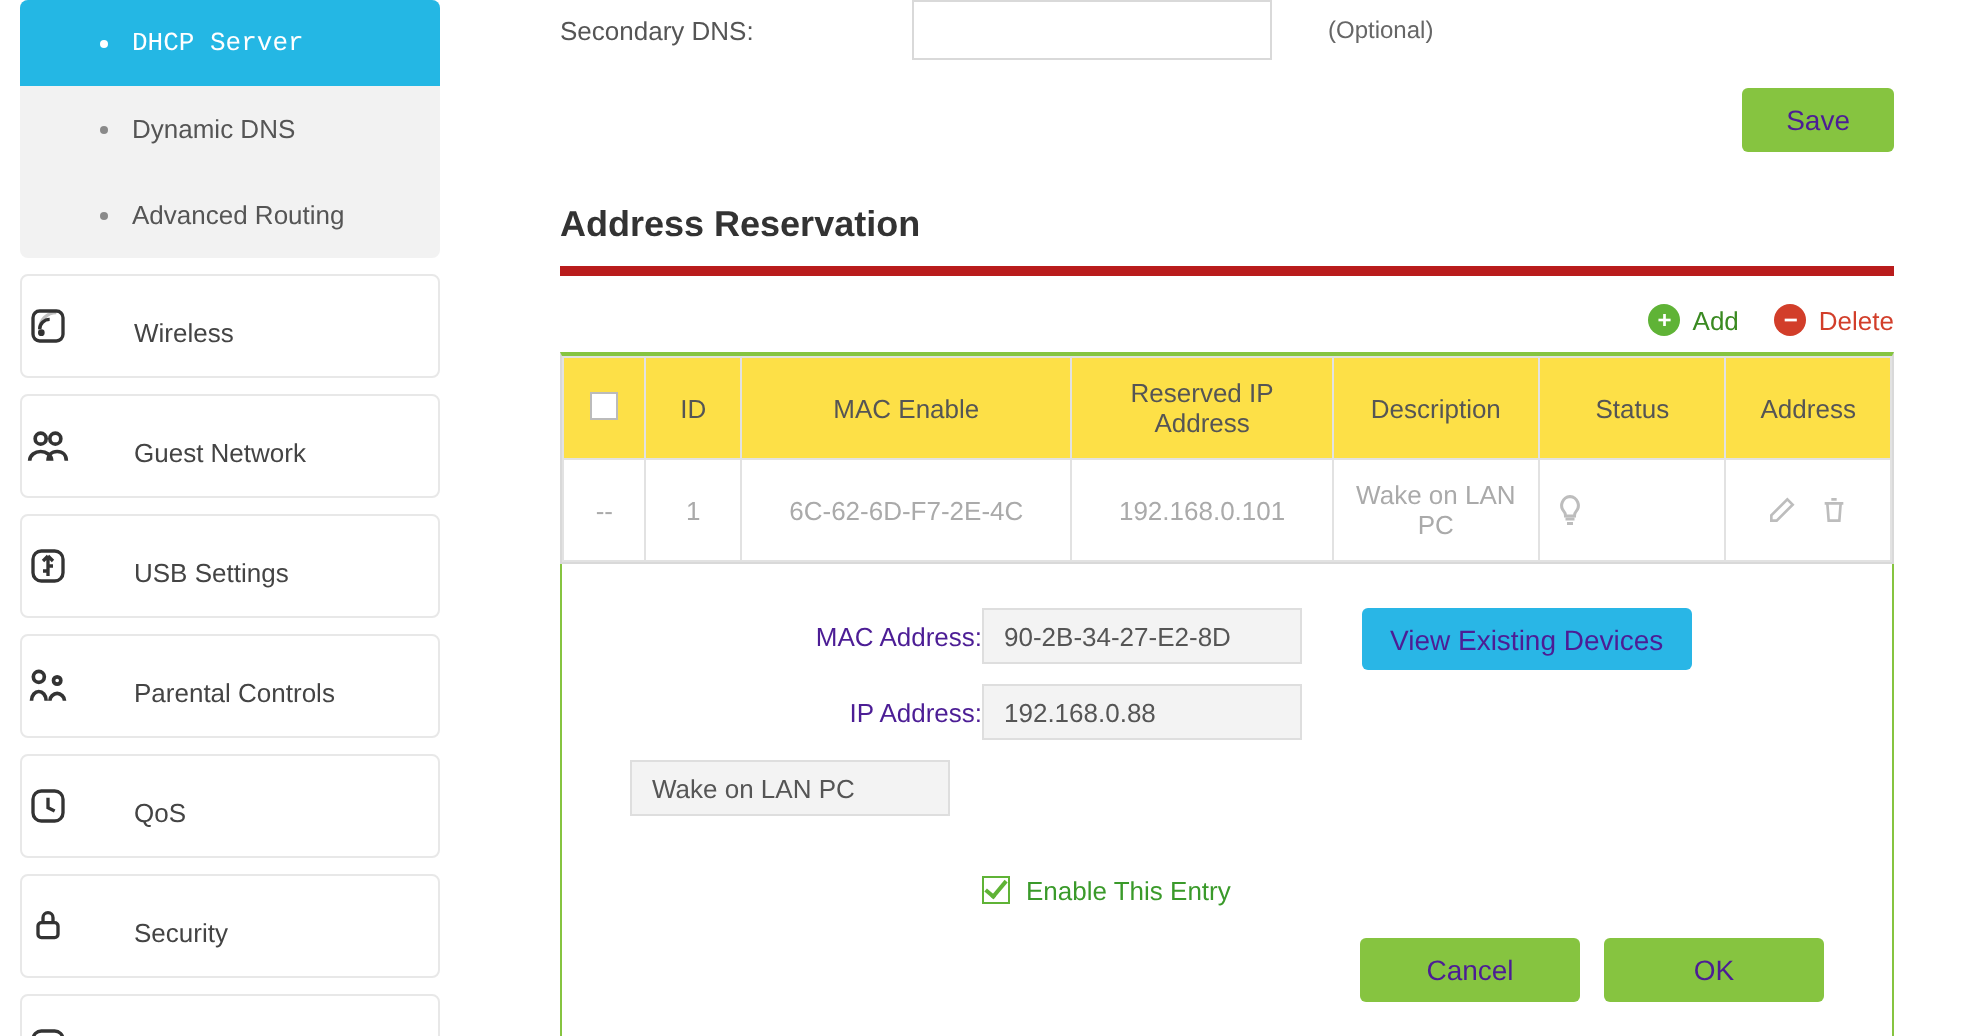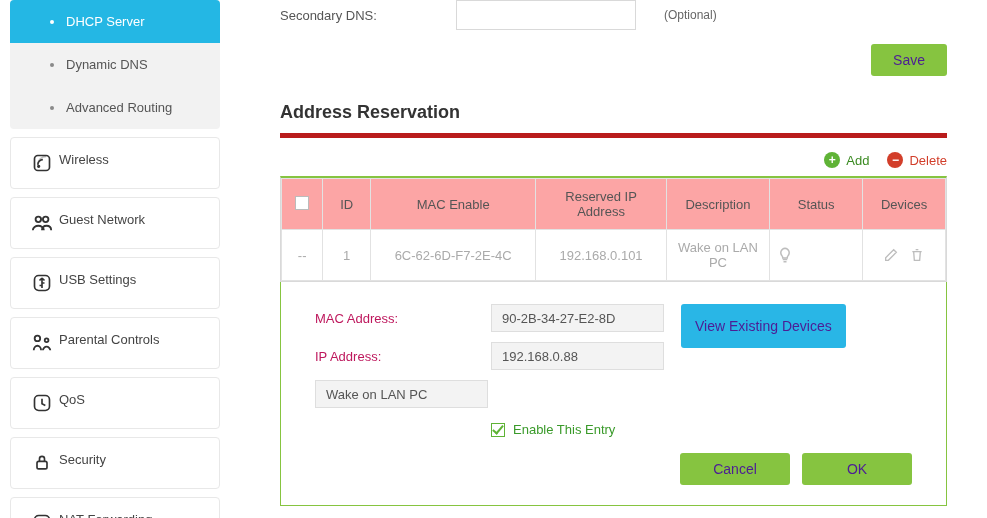--- a/index.html
+++ b/index.html
@@ -2,23 +2,23 @@
 <html><head>
 <meta charset="utf-8">
 <style>
 * { box-sizing: border-box; margin: 0; padding: 0; }
 body { font-family: Verdana, Arial, sans-serif; font-size: 13px; color: #333; background: #fff; width: 987px; height: 518px; overflow: hidden; }
 .layout { display: flex; height: 100%; }
 .sidebar { width: 230px; padding: 0 10px; }
 .subnav { background: #f2f2f2; border-radius: 4px; overflow: hidden; margin-bottom: 8px; }
 .sub-item { padding: 14px 18px 14px 56px; font-size: 13px; color: #555; cursor: pointer; position: relative; }
 .sub-item::before { content: ""; position: absolute; left: 40px; top: 50%; width: 4px; height: 4px; background: #8a8a8a; border-radius: 50%; transform: translateY(-50%); }
-.sub-item.active { background: #24b7e4; color: #fff; }
+.sub-item.active { background: #24b7e4; color: #fff; font-family: Liberation Mono, monospace; }
 .sub-item.active::before { background: #fff; }
-.nav-item { background: #fff; border: 1px solid #e8e8e8; border-radius: 4px; padding: 14px 20px; margin-bottom: 8px; display: flex; align-items: flex-start; gap: 6px; cursor: pointer; color: #444; }
+.nav-item { background: #fff; border: 1px solid #e8e8e8; border-radius: 4px; padding: 14px 2px; margin-bottom: 8px; display: flex; align-items: flex-end; gap: 32px; cursor: pointer; color: #444; }
 .nav-item .icon { width: 22px; height: 22px; display: flex; align-items: center; justify-content: center; }
 .main { flex: 1; padding: 0 40px 20px 50px; overflow: hidden; }
 .form-row { display: flex; align-items: center; margin-bottom: 14px; }
 .form-row label { width: 176px; color: #555; }
 .text-input { width: 180px; height: 30px; border: 1px solid #d9d9d9; background: #fff; padding: 0 8px; font-size: 13px; }
 .optional { margin-left: 28px; color: #666; font-size: 12px; }
 .btn { border: none; border-radius: 3px; cursor: pointer; font-size: 14px; color: #4c1d95; padding: 0 22px; height: 32px; }
 .btn-green { background: #86c440; }
 .btn-blue { background: #29b6e6; }
 .btn-row-right { display: flex; justify-content: flex-end; margin: 14px 0 26px 0; }
@@ -26,32 +26,32 @@
 .action-bar { display: flex; justify-content: flex-end; gap: 18px; margin-bottom: 8px; }
 .action-link { display: flex; align-items: center; gap: 6px; cursor: pointer; font-size: 13px; }
 .action-link.add { color: #3a8a21; }
 .action-link.delete { color: #d23e2a; }
 .circ { width: 16px; height: 16px; border-radius: 50%; display: flex; align-items: center; justify-content: center; color: #fff; font-weight: bold; font-size: 12px; }
 .circ.green { background: #5fb336; }
 .circ.red { background: #d23e2a; }
 .table-wrap { border: 1px solid #d9d9d9; border-top: 2px solid #86c440; }
 table { width: 100%; border-collapse: collapse; table-layout: fixed; }
 th, td { border: 1px solid #e2e2e2; text-align: center; font-weight: normal; padding: 10px 6px; font-size: 13px; color: #555; }
-th { background: #fca5a5; }
+th { background: #fde047; }
 .col-check { width: 40px; } .col-id { width: 46px; } .col-mac { width: 160px; } .col-ip { width: 126px; } .col-desc { width: 100px; } .col-status { width: 90px; } .col-modify { width: 80px; }
 tbody td { color: #aaa; }
 .checkbox { width: 14px; height: 14px; border: 1px solid #bbb; display: inline-block; background: #fff; }
 .bulb { color: #bdbdbd; }
 .modify-icons { display: flex; justify-content: center; gap: 10px; color: #bdbdbd; }
 .expand-panel { border: 1px solid #86c440; border-top: none; padding: 22px 34px 20px 34px; position: relative; }
 .panel-row { display: flex; align-items: center; margin-bottom: 10px; }
-.panel-row label { width: 176px; color: #be185d; }
-.panel-input { width: 173px; height: 28px; background: #f3f3f3; border: 1px solid #dedede; padding: 0 10px; font-size: 13px; color: #555; }
-.btn-view { position: absolute; top: 22px; left: 400px; height: 44px; padding: 0 14px; }
-.enable-row { margin: 14px 0 8px 176px; color: #3a9a2a; display: flex; align-items: flex-end; gap: 8px; }
+.panel-row label { width: 176px; color: #4c1d95; text-align: right; }
+.panel-input { width: 160px; height: 28px; background: #f3f3f3; border: 1px solid #dedede; padding: 0 10px; font-size: 13px; color: #555; }
+.btn-view { position: absolute; top: 22px; left: 400px; height: 31px; padding: 0 14px; }
+.enable-row { margin: 30px 0 8px 176px; color: #3a9a2a; display: flex; align-items: flex-start; gap: 8px; }
 .check-enable { width: 14px; height: 14px; border: 1.5px solid #5fb336; position: relative; display: inline-block; }
 .check-enable::after { content: ""; position: absolute; left: 3px; top: -1px; width: 4px; height: 9px; border: solid #5fb336; border-width: 0 2px 2px 0; transform: rotate(40deg); }
 .panel-buttons { display: flex; justify-content: flex-end; gap: 12px; margin-top: 16px; }
 .panel-buttons .btn { width: 110px; }
 svg { display: block; }
 </style>
 </head>
 <body>
 
 <div class="layout">
@@ -168,21 +168,21 @@
             <col class="col-modify">
         </colgroup>
         <thead>
           <tr>
             <th><span class="checkbox"></span></th>
             <th>ID</th>
             <th>MAC Enable</th>
             <th>Reserved IP Address</th>
             <th>Description</th>
             <th>Status</th>
-            <th>Devices</th>
+            <th>Address</th>
           </tr>
         </thead>
         <tbody>
           <tr>
             <td>--</td>
             <td>1</td>
             <td>6C-62-6D-F7-2E-4C</td>
             <td>192.168.0.101</td>
             <td>Wake on LAN PC</td>
             <td><span class="bulb"><svg width="18" height="18" viewBox="0 0 24 24" fill="none" stroke="#bdbdbd" stroke-width="2">

